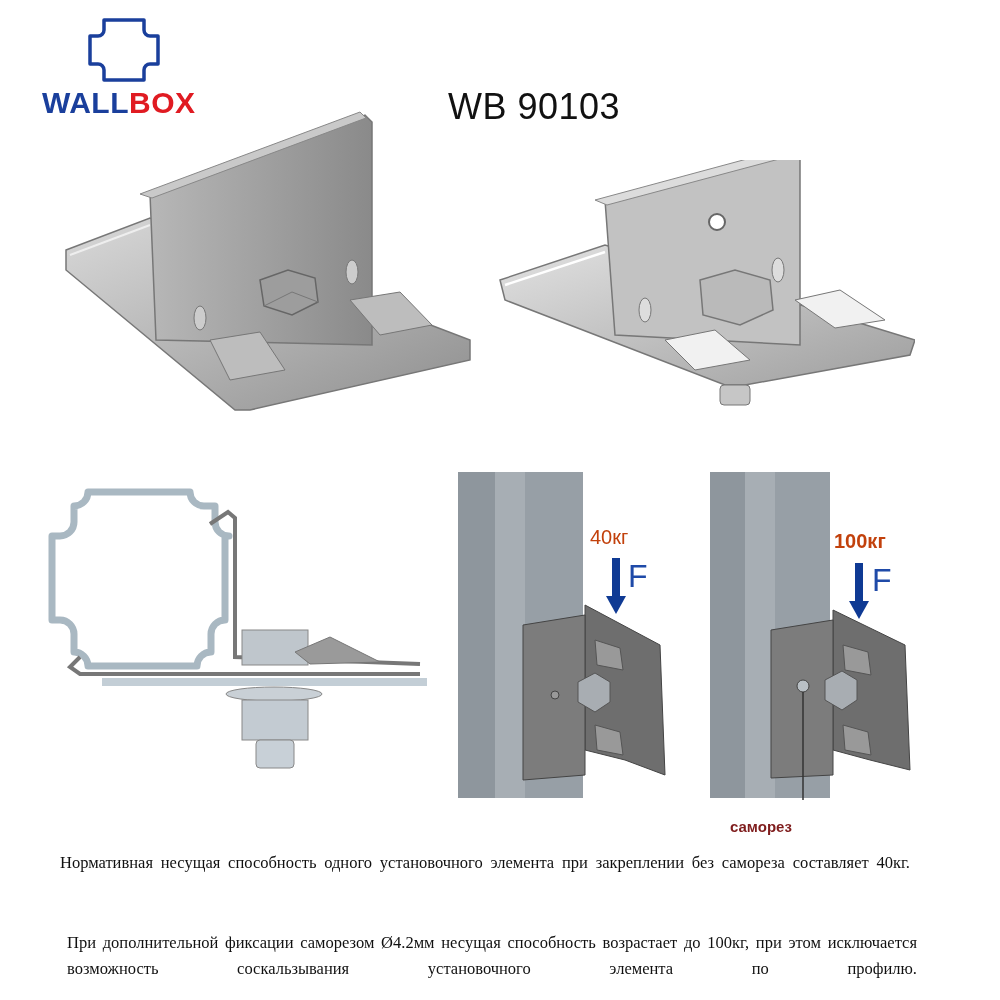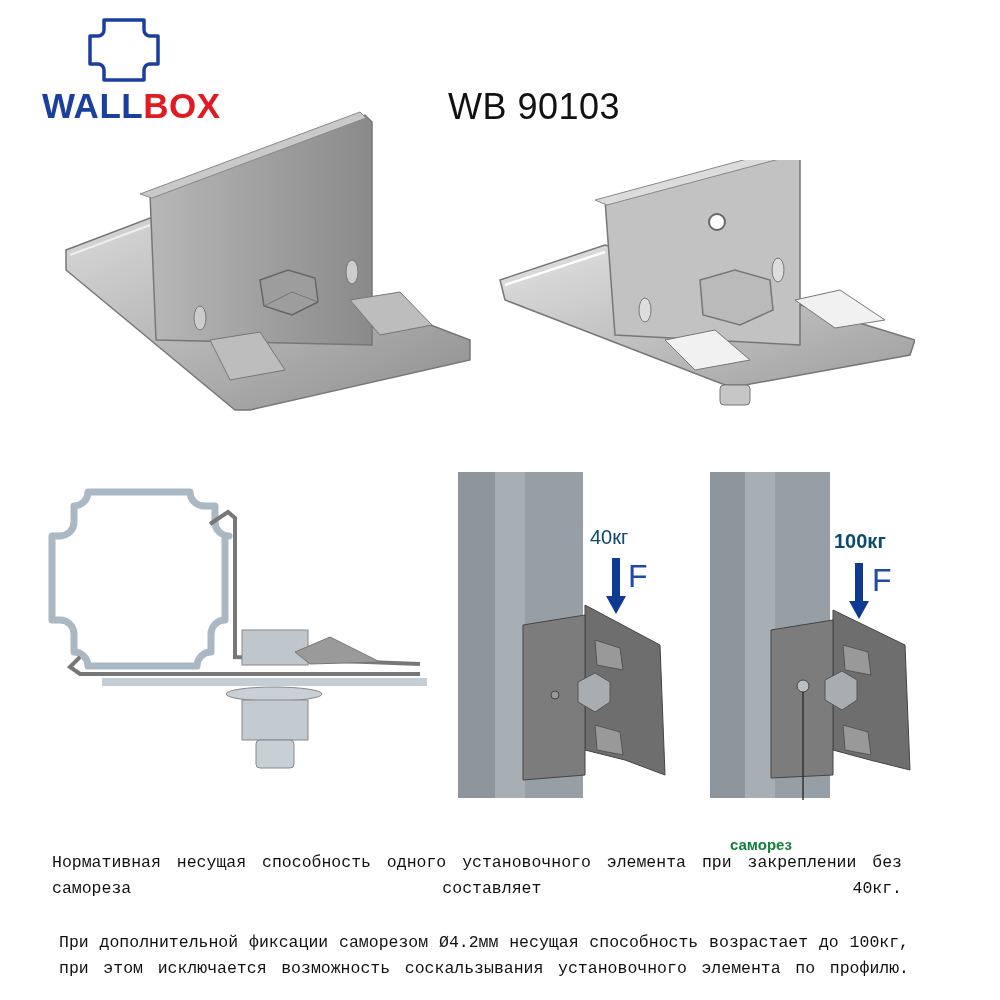--- a/index.html
+++ b/index.html
@@ -1,29 +1,29 @@
 <!DOCTYPE html>
 <html><head>
 <meta charset="utf-8">
 <style>
   html, body { margin: 0; padding: 0; background: #ffffff; }
   body { width: 1000px; height: 1000px; position: relative; overflow: hidden;
          font-family: "Liberation Sans", "DejaVu Sans", sans-serif; color: #111; }
   .abs { position: absolute; }
   .logo-mark { left: 86px; top: 14px; width: 80px; height: 72px; }
-  .logo-text { left: 42px; top: 86px; font-size: 35px; font-weight: bold; letter-spacing: 0.5px; }
+  .logo-text { left: 42px; top: 86px; font-size: 30px; font-weight: bold; letter-spacing: 0.5px; }
   .logo-wall { color: #1a3f9c; }
   .logo-box { color: #e01b22; }
   .model { left: 448px; top: 86px; font-size: 36px; color: #111; letter-spacing: 0.5px; }
   .illus { position: absolute; }
-  .load-label { position: absolute; font-size: 20px; color: #0c4a6e; }
+  .load-label { position: absolute; font-size: 20px; color: #c2410c; }
   .force-f { position: absolute; font-size: 32px; color: #1f4aa8; }
-  .callout { left: 730px; top: 836px; font-size: 15px; font-weight: bold; color: #15803d; }
-  .para { position: absolute; left: 52px; width: 850px; font-size: 16.5px; line-height: 26px;
-          text-align: justify; color: #111; font-family: Liberation Mono, monospace; }
+  .callout { left: 730px; top: 818px; font-size: 15px; font-weight: bold; color: #7f1d1d; }
+  .para { position: absolute; left: 60px; width: 850px; font-size: 16.5px; line-height: 26px;
+          text-align: justify; color: #111; font-family: Liberation Serif, serif; }
   .para::after { content: ""; display: inline-block; width: 100%; }
   .p1 { top: 850px; }
   .p2 { top: 923px; }
   .p-last { text-align-last: left; }
 </style>
 </head>
 <body>
 
 <svg class="abs logo-mark" viewBox="0 0 80 72">
   <path d="M18 6 H58 V16 a6 6 0 0 0 6 6 H72 V50 H64 a6 6 0 0 0 -6 6 V66 H18 V56 a6 6 0 0 0 -6 -6 H4 V22 H12 a6 6 0 0 0 6 -6 Z" fill="none" stroke="#1a3f9c" stroke-width="3.5" stroke-linejoin="round"></path>

